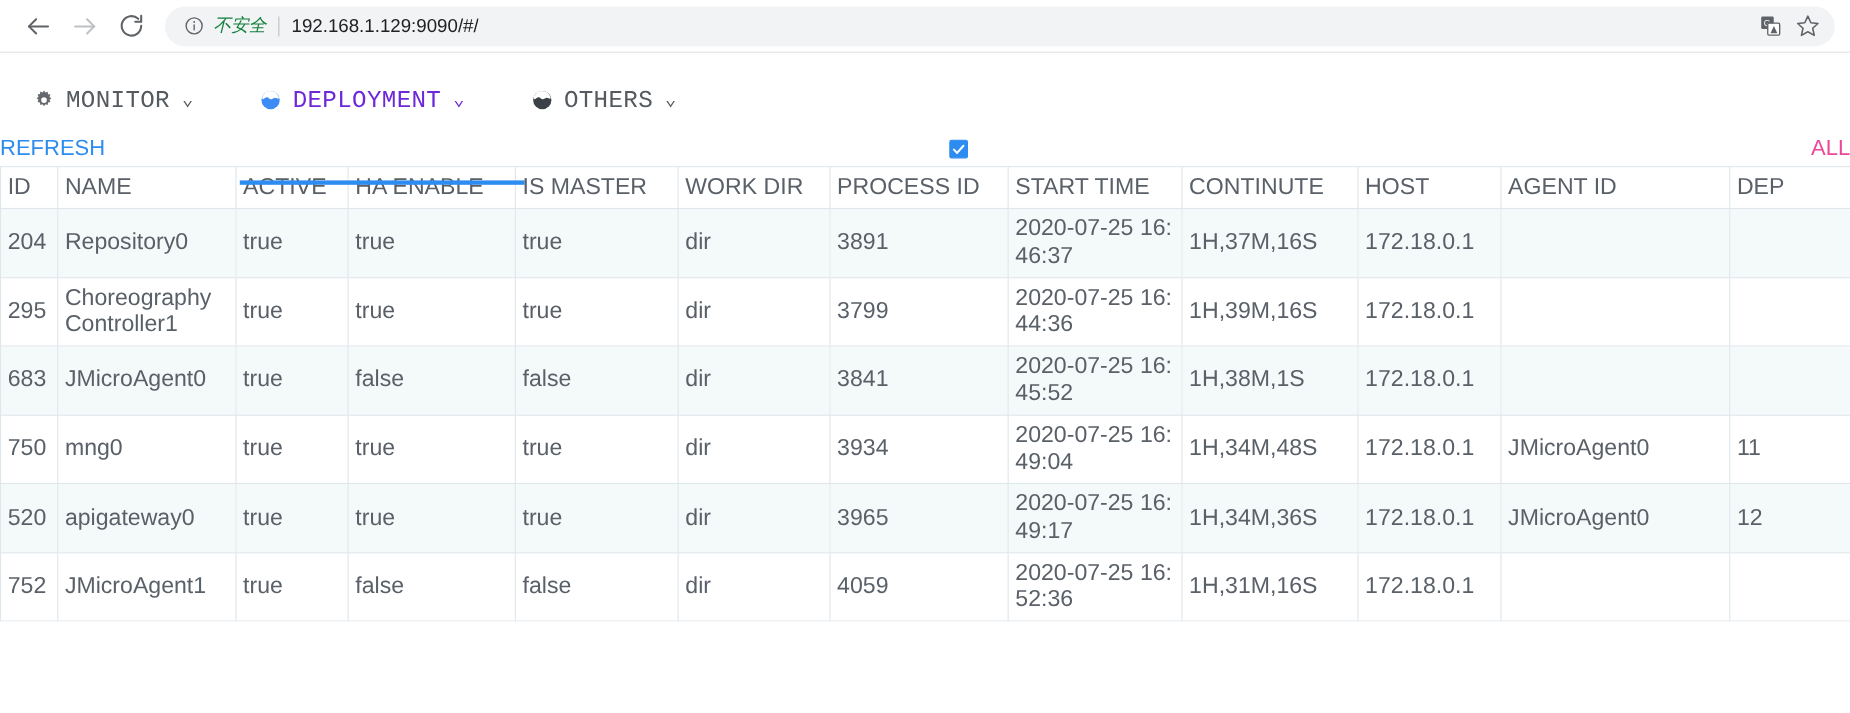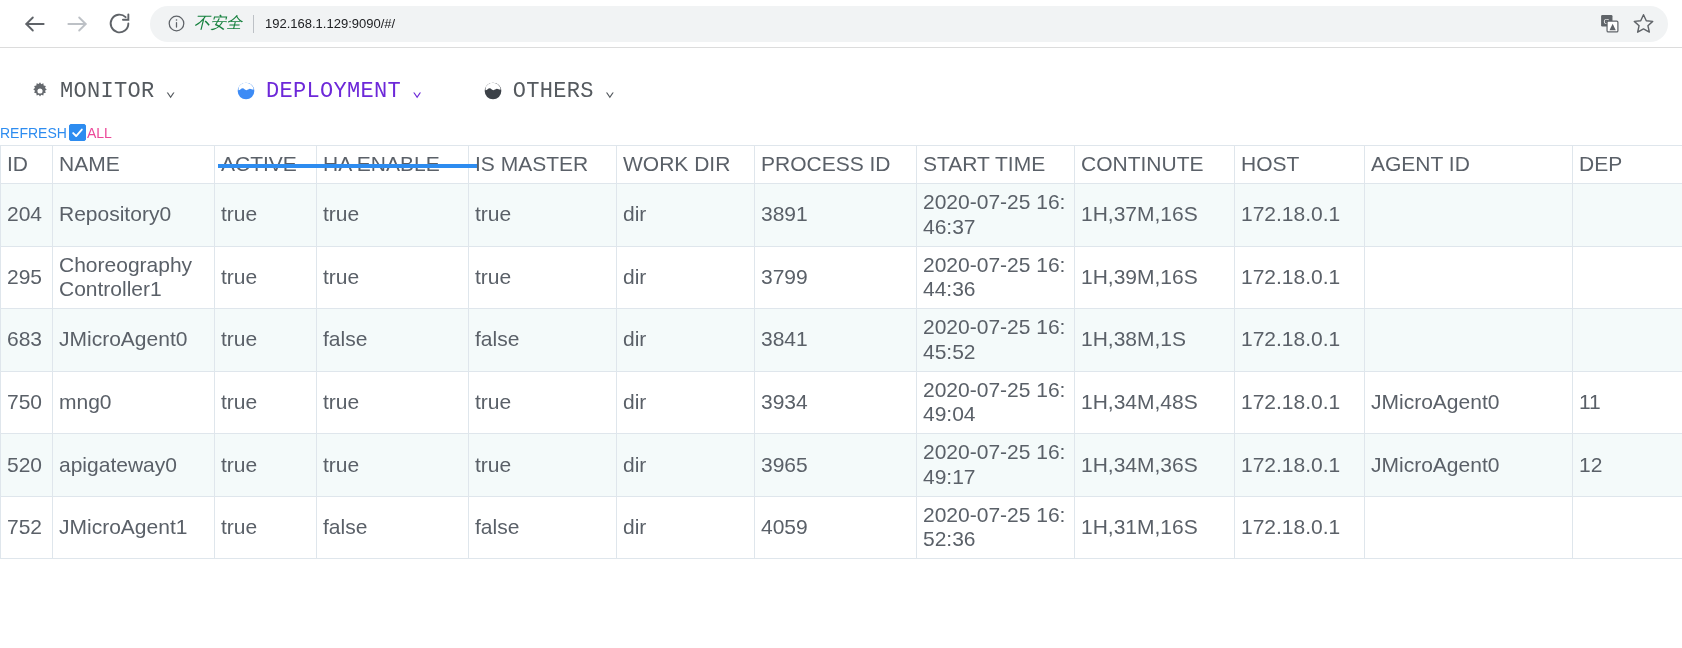--- a/index.html
+++ b/index.html
@@ -54,21 +54,21 @@
     font-style: italic;
   }
   .sec-divider {
     width: 1px;
     height: 18px;
     background: #bdc1c6;
     margin: 0 11px;
     flex: 0 0 auto;
   }
   .url-text {
-    font-size: 13px;
+    font-size: 17px;
     color: #202124;
     white-space: nowrap;
     overflow: hidden;
     text-overflow: ellipsis;
   }
   .omni-spacer { flex: 1 1 auto; }
   .omni-icon {
     width: 30px; height: 30px;
     display: flex; align-items: center; justify-content: center;
     color: #5f6368;
@@ -159,21 +159,22 @@
     flex: 1 1 auto;
     height: 42px;
     border-bottom: 0;
   }
 
   
   .toolbar {
     display: flex;
     align-items: center;
     padding: 6px 0 4px 0;
-    font-size: 14px;
+    font-size: 20px;
+    justify-content: space-between;
   }
   .refresh-link {
     color: #2d8cf0;
     text-decoration: none;
   }
   .chk {
     width: 17px; height: 17px;
     background: #2d8cf0;
     border: 1px solid #2d8cf0;
     border-radius: 2px;

